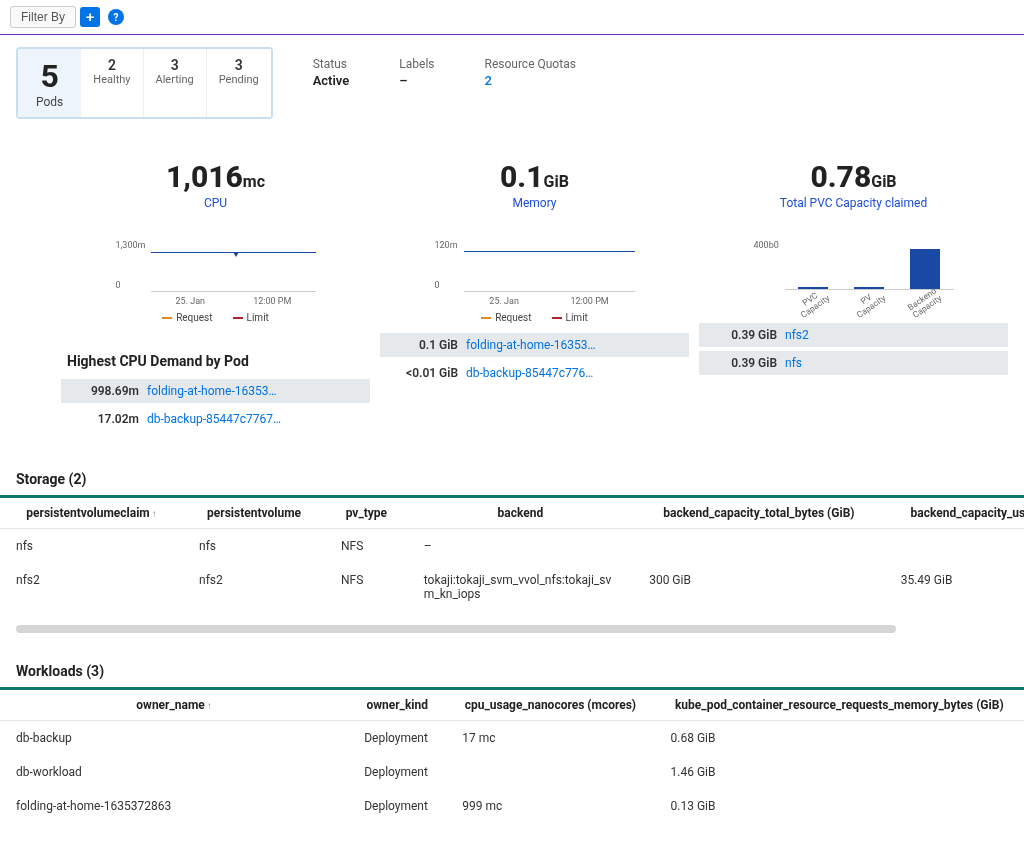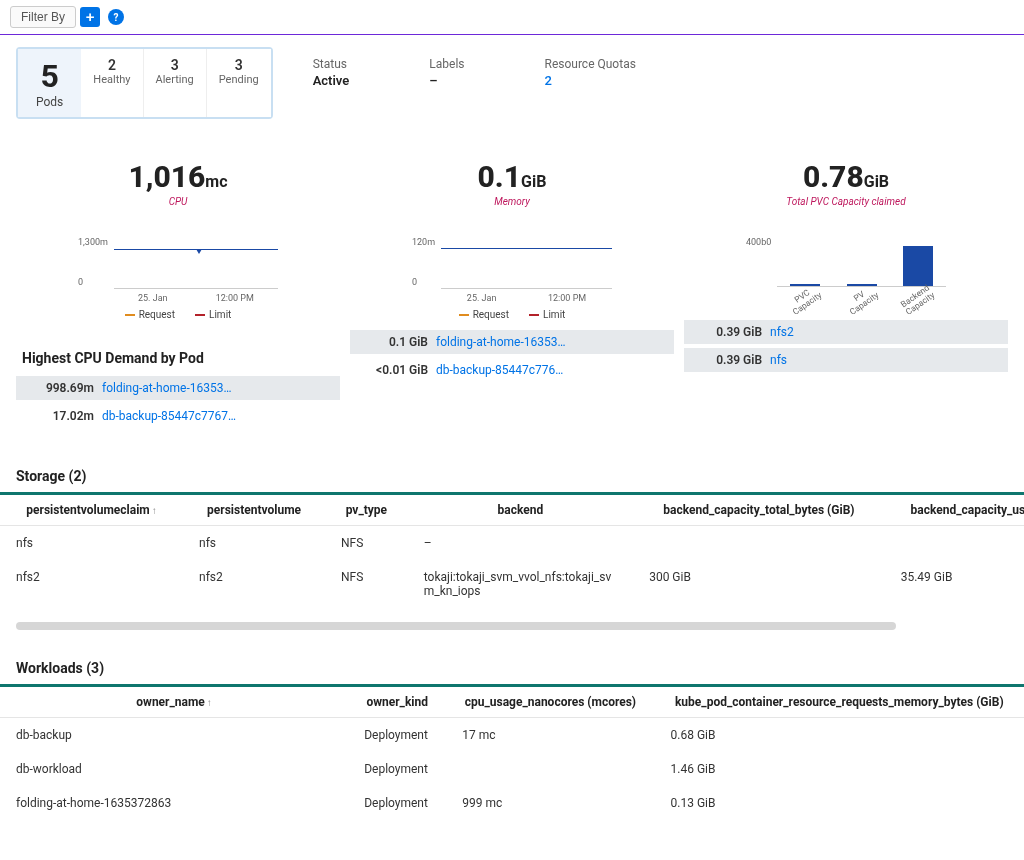--- a/index.html
+++ b/index.html
@@ -14,30 +14,30 @@
   .pods-box { border: 2px solid #c8dff2; border-radius: 4px; display: flex; background: #f5f9fd; }
   .pod-main { padding: 8px 18px; text-align: center; background: #eef4fb; }
   .pod-main .big { font-size: 32px; font-weight: 700; color: #222; }
   .pod-main .lbl { font-size: 12px; color: #444; }
   .pod-sub { display: flex; background: #fff; }
   .pod-cell { padding: 8px 12px; text-align: center; border-left: 1px solid #eee; }
   .pod-cell:first-child { border-left: none; }
   .pod-cell .n { font-size: 14px; font-weight: 600; color: #333; }
   .pod-cell .t { font-size: 11px; color: #666; }
   
-  .meta { display: flex; gap: 80px; padding-top: 10px; }
+  .meta { display: flex; gap: 50px; padding-top: 10px; }
   .meta-item .k { font-size: 12px; color: #666; margin-bottom: 2px; }
   .meta-item .v { font-size: 13px; font-weight: 600; color: #222; }
   .meta-item .v.link { color: #0073e6; font-weight: 500; }
   
-  .summaries { display: flex; gap: 10px; padding: 40px 16px 20px 16px; }
+  .summaries { display: flex; gap: 10px; padding: 40px 16px 20px 16px; margin-left: 45px; }
   .summary { flex: 1; text-align: center; }
   .summary .headline { font-size: 30px; font-weight: 800; color: #222; }
   .summary .headline .unit { font-size: 16px; font-weight: 700; }
-  .summary .sub { font-size: 10px; color: #be185d; margin-top: 2px; font-style: italic; }
+  .summary .sub { font-size: 12px; color: #1d4ed8; margin-top: 2px; }
   
   .chart-block { margin: 30px auto 10px auto; width: 200px; }
   .chart-axis { font-size: 9px; color: #666; text-align: left; }
   .chart-canvas { position: relative; height: 50px; border-bottom: 1px solid #ccc; margin: 2px 0; overflow: visible; }
   .line-chart-line { position: absolute; height: 1px; background: #1a49a5; left: 0; right: 0; }
   .chart-xlabels { display: flex; justify-content: space-around; font-size: 9px; color: #666; margin-top: 4px; }
   .legend { display: flex; justify-content: center; gap: 20px; font-size: 10px; color: #444; margin-top: 6px; }
   .legend-item::before { content: ''; display: inline-block; width: 10px; height: 2px; margin-right: 4px; vertical-align: middle; }
   .legend-item.req::before { background: #e08c1f; }
   .legend-item.lim::before { background: #b3222a; }

